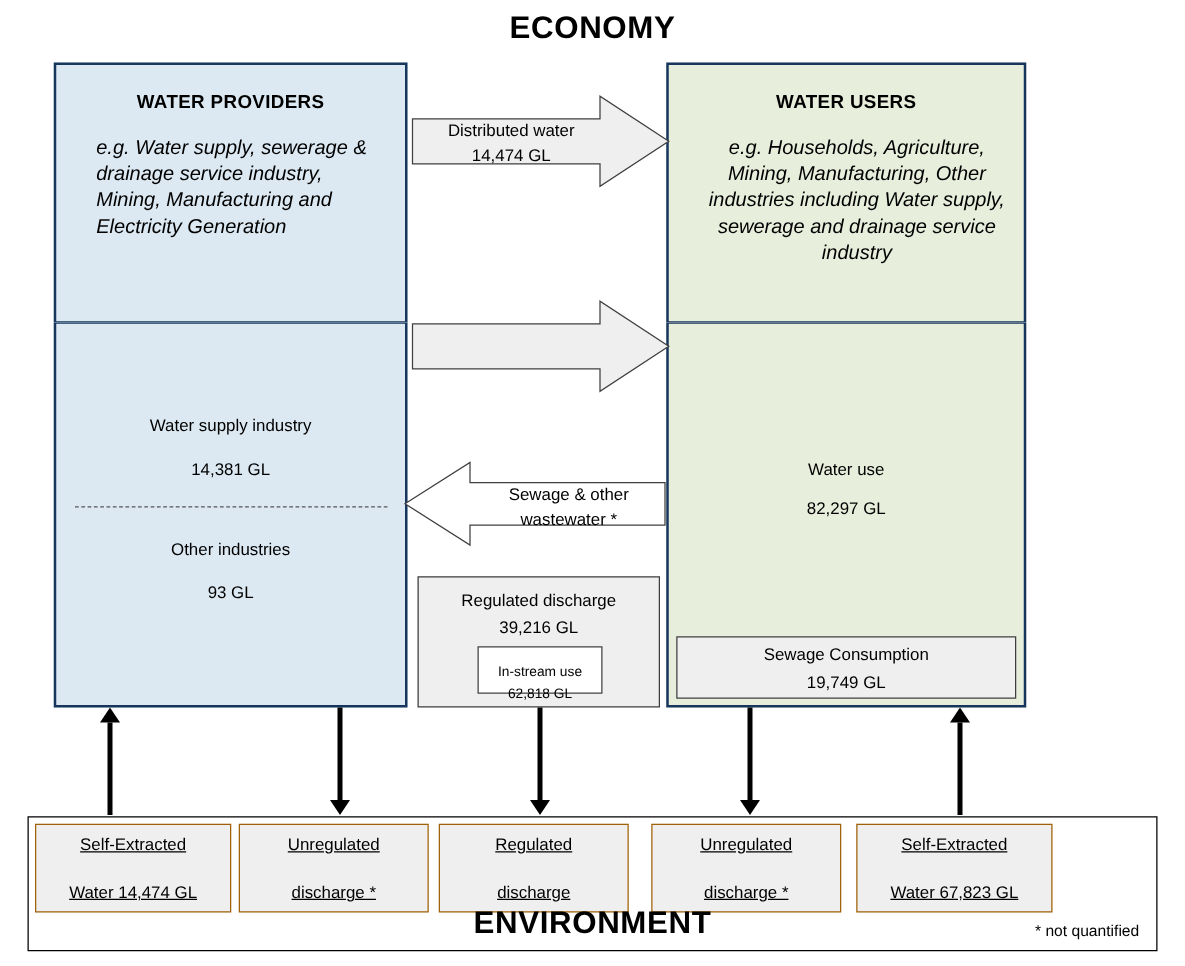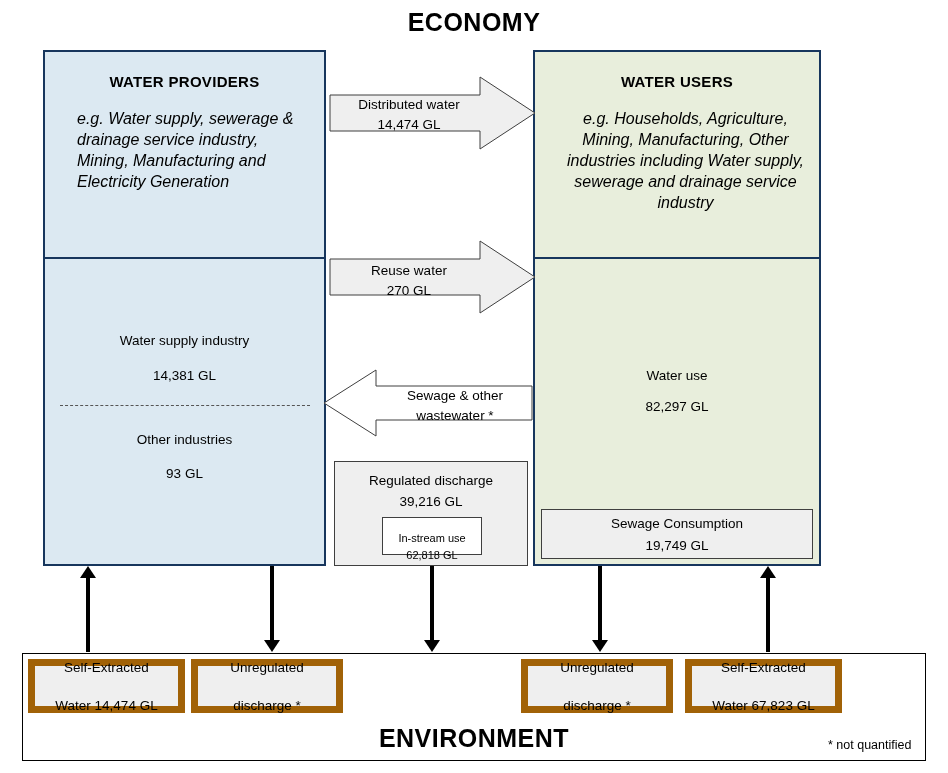--- a/index.html
+++ b/index.html
@@ -132,30 +132,31 @@
   
   #environment-box {
     left: 22px; top: 653px; width: 904px; height: 108px;
     border: 1px solid #000000;
     box-sizing: border-box;
     background: #ffffff;
   }
   .env-cell {
     position: absolute;
     top: 5px;
-    height: 54px;
+    height: 71px;
     background: #efefef;
-    border: 7px solid #a16207;
+    border: 1px solid #a16207;
     box-sizing: border-box;
     text-align: center;
     font-size: 13.5px;
     line-height: 19px;
     display: flex;
     align-items: center;
     justify-content: center;
+    text-decoration: underline;
   }
   .env-cell span { display: block; padding: 0 4px; }
   #env-row { position: absolute; left: 0; top: 0; width: 902px; height: 66px; }
   #env-title-wrap { position: absolute; left: 0; top: 62px; width: 902px; height: 44px; }
 
   #footnote {
     left: 828px; top: 738px;
     font-size: 12.5px;
   }
 
@@ -208,24 +209,20 @@
     <polygon points="0,18 150,18 150,0 205,36 150,72 150,54 0,54" fill="#efefef" stroke="#3f3f3f" stroke-width="1"></polygon>
   </svg>
   <div class="arrow-label" style="left:334px; top:95px; width:150px;">
     <div>Distributed water</div>
     <div>14,474 GL</div>
   </div>
 
   <svg class="arrow-svg" style="left:330px; top:241px;" width="210" height="72">
     <polygon points="0,18 150,18 150,0 205,36 150,72 150,54 0,54" fill="#efefef" stroke="#3f3f3f" stroke-width="1"></polygon>
   </svg>
-  <div class="arrow-label" style="left:334px; top:261px; width:150px;">
-    <div>Reuse water</div>
-    <div>270 GL</div>
-  </div>
 
   <svg class="arrow-svg" style="left:324px; top:370px;" width="210" height="66">
     <polygon points="0,33 52,0 52,16 208,16 208,50 52,50 52,66" fill="#ffffff" stroke="#3f3f3f" stroke-width="1"></polygon>
   </svg>
   <div class="arrow-label" style="left:380px; top:386px; width:150px;">
     <div>Sewage &amp; other</div>
     <div>wastewater *</div>
   </div>
 
   <div class="abs" id="regulated-discharge-box">
@@ -259,20 +256,26 @@
           <span>Self-Extracted</span><br>
           <span>Water 14,474 GL</span>
         </span>
       </div>
       <div class="env-cell" style="left:168px; width:152px;">
         <span>
           <span>Unregulated</span><br>
           <span>discharge *</span>
         </span>
       </div>
+      <div class="env-cell" style="left:328px; width:152px;">
+        <span>
+          <span>Regulated</span><br>
+          <span>discharge</span>
+        </span>
+      </div>
       <div class="env-cell" style="left:498px; width:152px;">
         <span>
           <span>Unregulated</span><br>
           <span>discharge *</span>
         </span>
       </div>
       <div class="env-cell" style="left:662px; width:157px;">
         <span>
           <span>Self-Extracted</span><br>
           <span>Water 67,823 GL</span>

